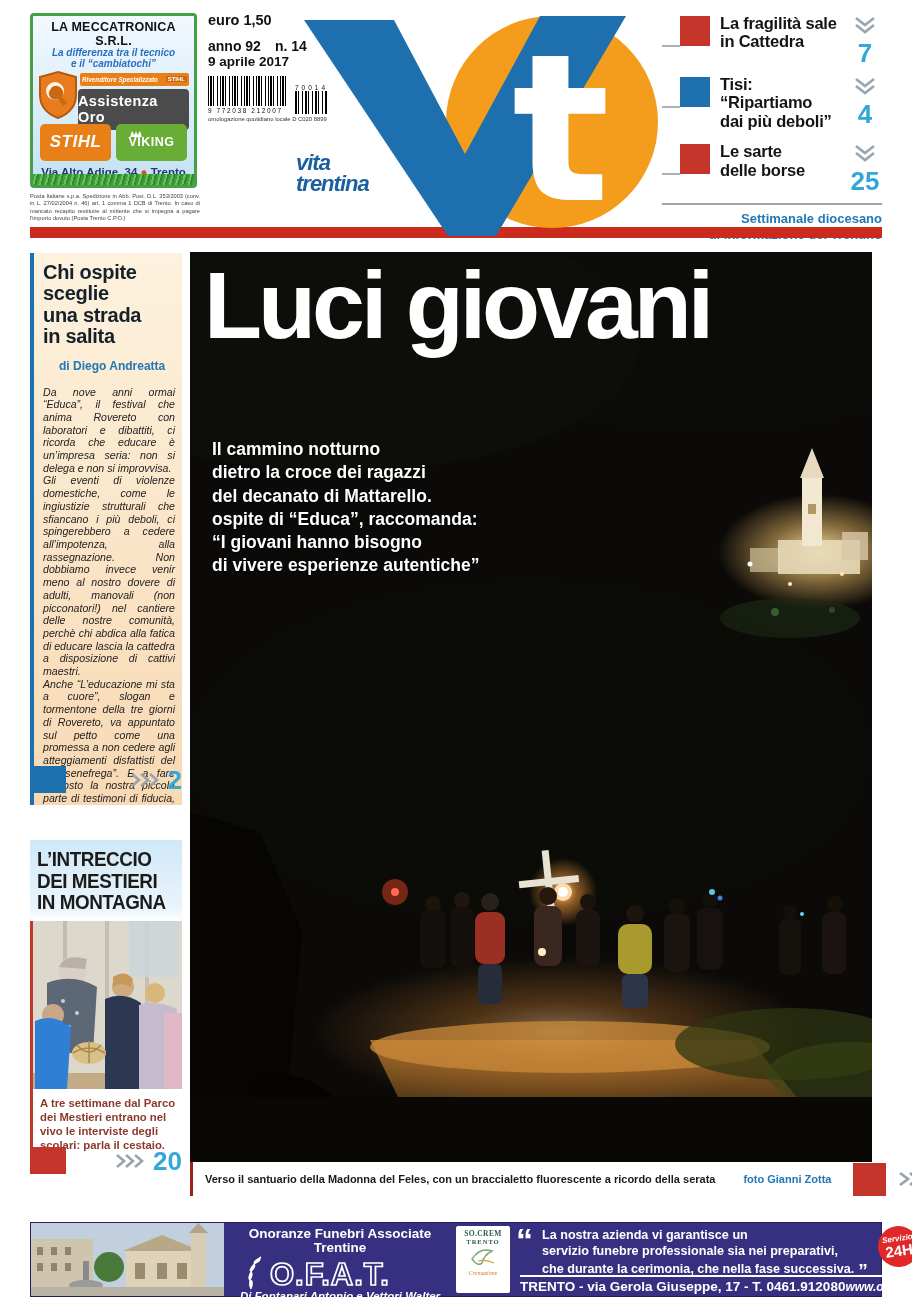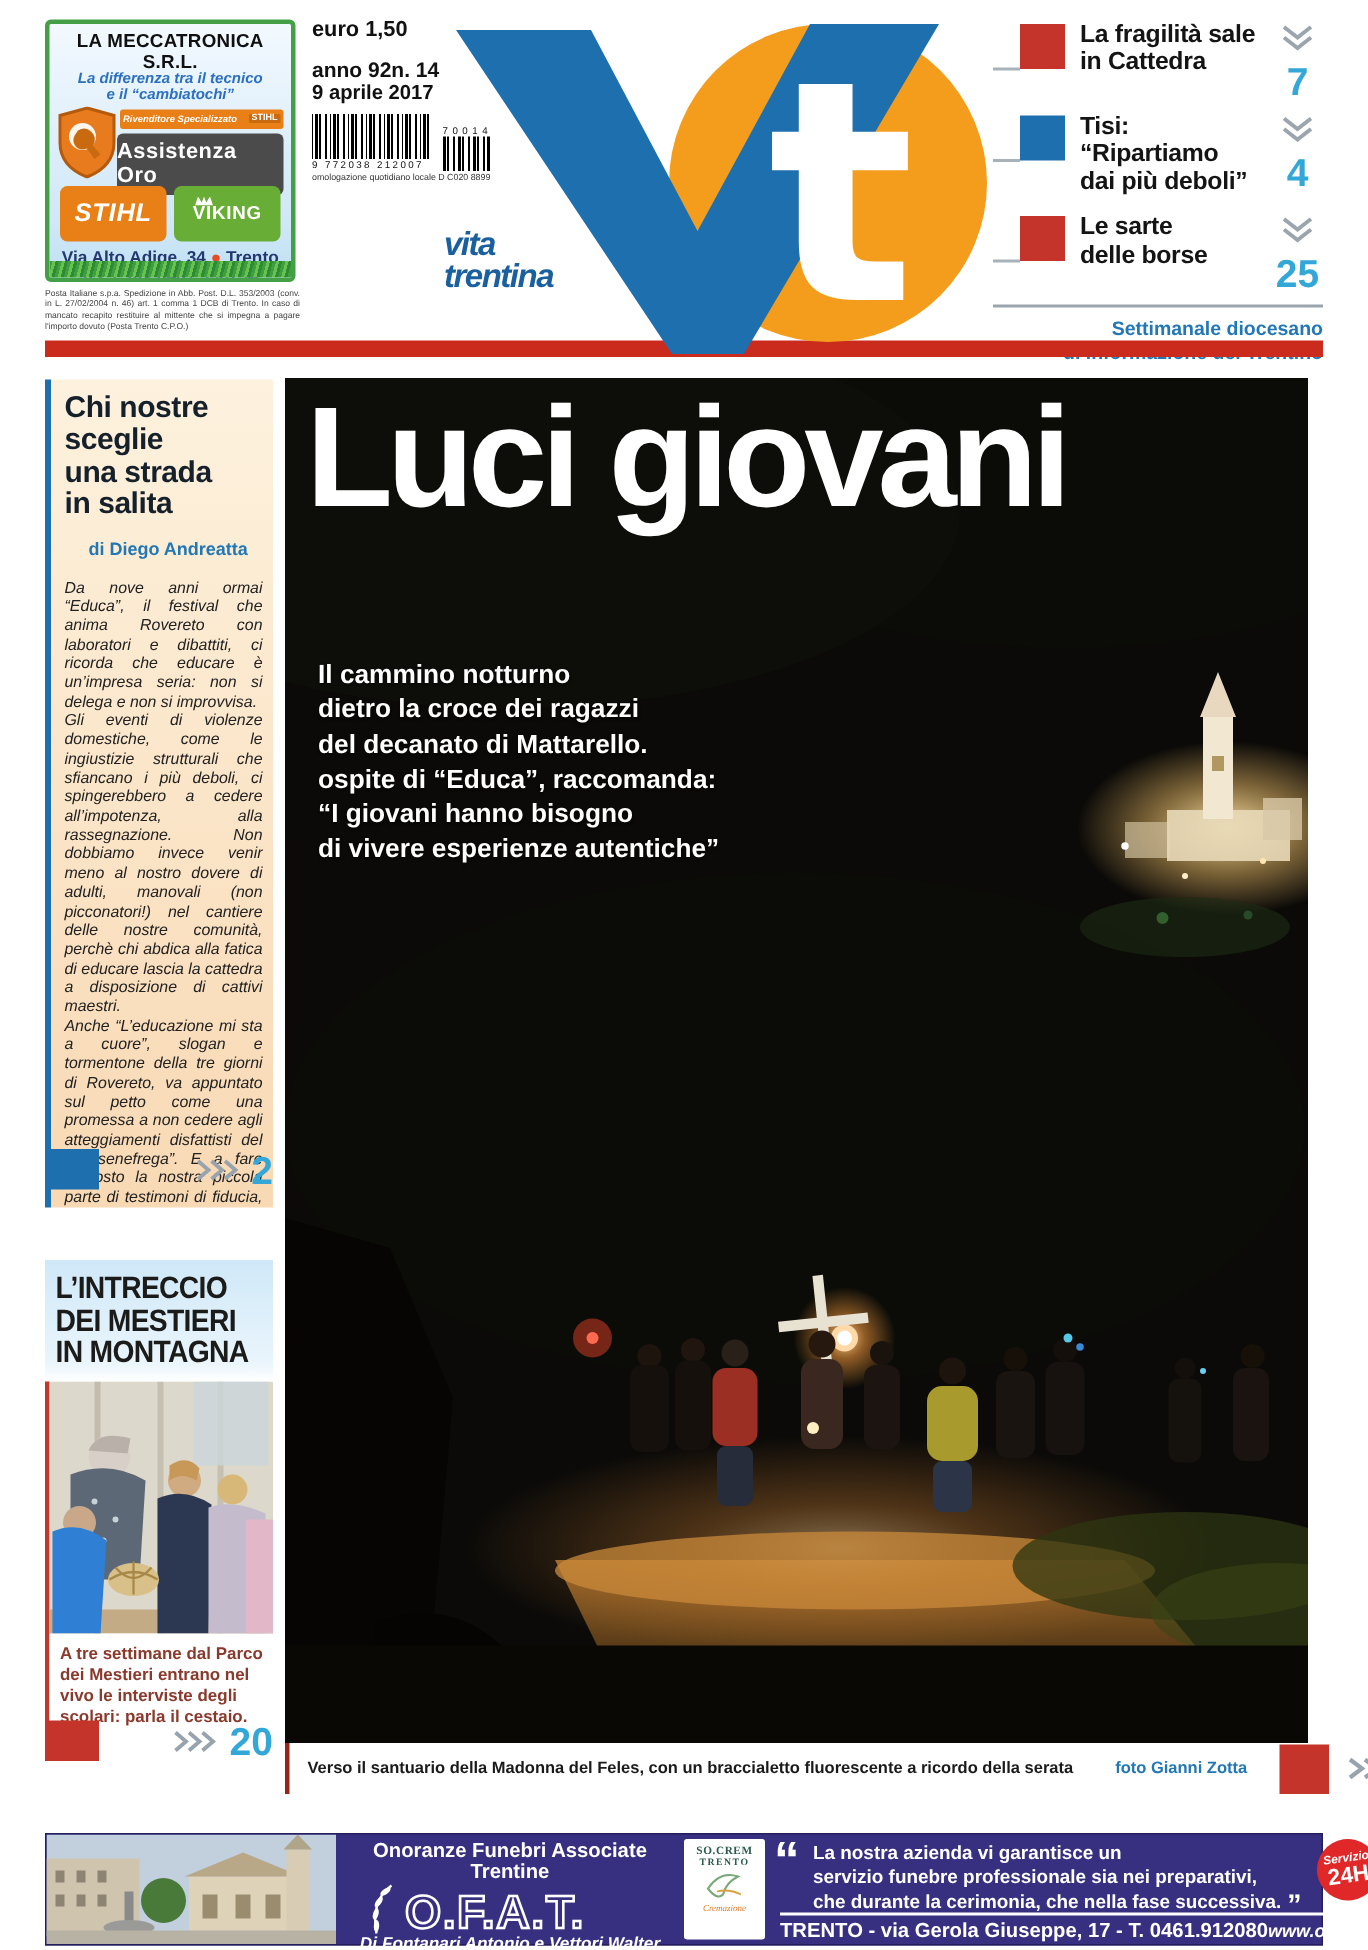--- a/index.html
+++ b/index.html
@@ -29,21 +29,21 @@
   .ad-address .dot { color:#e84b1f; }
   .ad-phone { text-align:center; font-size:11.5px; font-weight:bold; color:#22386e; }
   .grass { position:absolute; left:0; right:0; bottom:0; height:11px;
            background:repeating-linear-gradient(105deg,#3f9e3f 0 2px,#67c24f 2px 4px,#2e8a33 4px 6px); }
 
   .postal { position:absolute; left:30px; top:193px; width:170px; font-size:5.7px; line-height:1.3; color:#444; text-align:justify; }
 
   
   .price-block { position:absolute; left:208px; top:12px; width:120px; color:#111; }
   .price { font-size:14.5px; font-weight:bold; }
-  .issue { margin-top:10px; font-size:14px; font-weight:bold; display:flex; }
+  .issue { margin-top:10px; font-size:14px; font-weight:bold; display:flex; gap:14px; }
   .date { font-size:13.5px; font-weight:bold; }
   .barcodes { display:flex; align-items:flex-end; gap:7px; margin-top:7px; }
   .bc-main { width:84px; }
   .bc-bars { height:30px; background:repeating-linear-gradient(90deg,#000 0 1px,#fff 1px 2px,#000 2px 4px,#fff 4px 5px,#000 5px 6px,#fff 6px 9px,#000 9px 10px,#fff 10px 12px); }
   .bc-digits { font-size:6.5px; letter-spacing:1.6px; margin-top:1px; white-space:nowrap; }
   .bc-small { width:33px; }
   .bc-top { font-size:6.5px; letter-spacing:3px; text-align:center; white-space:nowrap; }
   .bc-bars-sm { height:23px; background:repeating-linear-gradient(90deg,#000 0 2px,#fff 2px 3px,#000 3px 4px,#fff 4px 7px,#000 7px 8px,#fff 8px 10px); }
   .omolog { font-size:5.9px; color:#333; margin-top:2px; white-space:nowrap; }
 
@@ -249,21 +249,21 @@
     <div class="hl-tagline">
       <div>Settimanale diocesano</div>
       <div>di informazione del Trentino</div>
     </div>
   </div>
 
   <div class="red-bar"></div>
 
   <div class="editorial">
     <div class="ed-title">
-      <div>Chi nostre</div>
+      <div>Chi ospite</div>
       <div>sceglie</div>
       <div>una strada</div>
       <div>in salita</div>
     </div>
     <div class="ed-byline">di Diego Andreatta</div>
     <div class="ed-body">
       <p>Da nove anni ormai “Educa”, il festival che anima Rovereto con laboratori e dibattiti, ci ricorda che educare è un’impresa seria: non si delega e non si improvvisa.</p>
       <p>Gli eventi di violenze domestiche, come le ingiustizie strutturali che sfiancano i più deboli, ci spingerebbero a cedere all’impotenza, alla rassegnazione. Non dobbiamo invece venir meno al nostro dovere di adulti, manovali (non picconatori!) nel cantiere delle nostre comunità, perchè chi abdica alla fatica di educare lascia la cattedra a disposizione di cattivi maestri.</p>
       <p>Anche “L’educazione mi sta a cuore”, slogan e tormentone della tre giorni di Rovereto, va appuntato sul petto come una promessa a non cedere agli atteggiamenti disfattisti del “chissenefrega”. E a fare piuttosto la nostra piccola parte di testimoni di fiducia, generatori di relazioni autentiche.</p>
 

